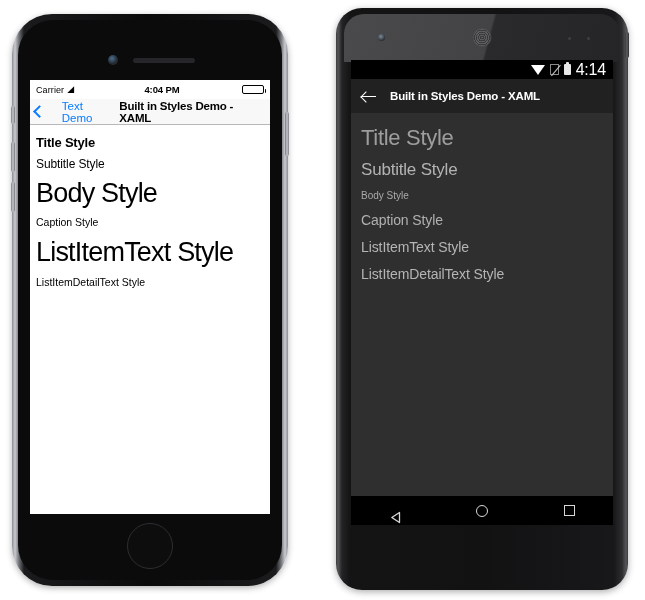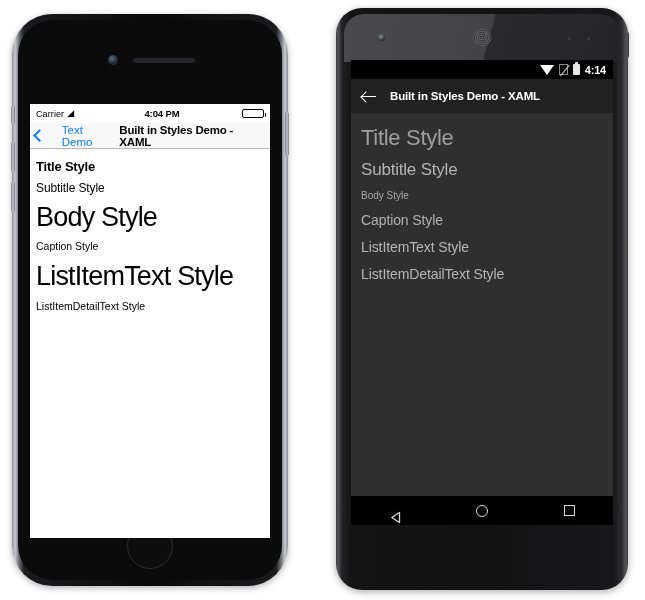--- a/index.html
+++ b/index.html
@@ -92,21 +92,20 @@
   }
 
   .ios-screen {
     position: absolute;
     left: 18px;
     top: 66px;
     width: 240px;
     height: 434px;
     background: #000000;
     overflow: hidden;
-    margin-top: 24px;
   }
 
   
   .ios-status {
     height: 19px;
     background: #ffffff;
     display: flex;
     align-items: center;
     padding: 0 6px;
     font-size: 9.5px;
@@ -319,21 +318,21 @@
     position: relative;
   }
   .bat-icon::before {
     content: "";
     position: absolute;
     left: 2px; top: -2px;
     width: 3px; height: 2px;
     background: #e8e8e8;
     border-radius: 1px 1px 0 0;
   }
-  .and-clock { font-size: 11px; font-weight: bold; letter-spacing: -0.2px; }
+  .and-clock { font-size: 16px; font-weight: normal; letter-spacing: -0.2px; }
 
   .and-actionbar {
     height: 34px;
     background: #212121;
     display: flex;
     align-items: center;
     padding-left: 10px;
     gap: 14px;
   }
   .and-back-arrow {

